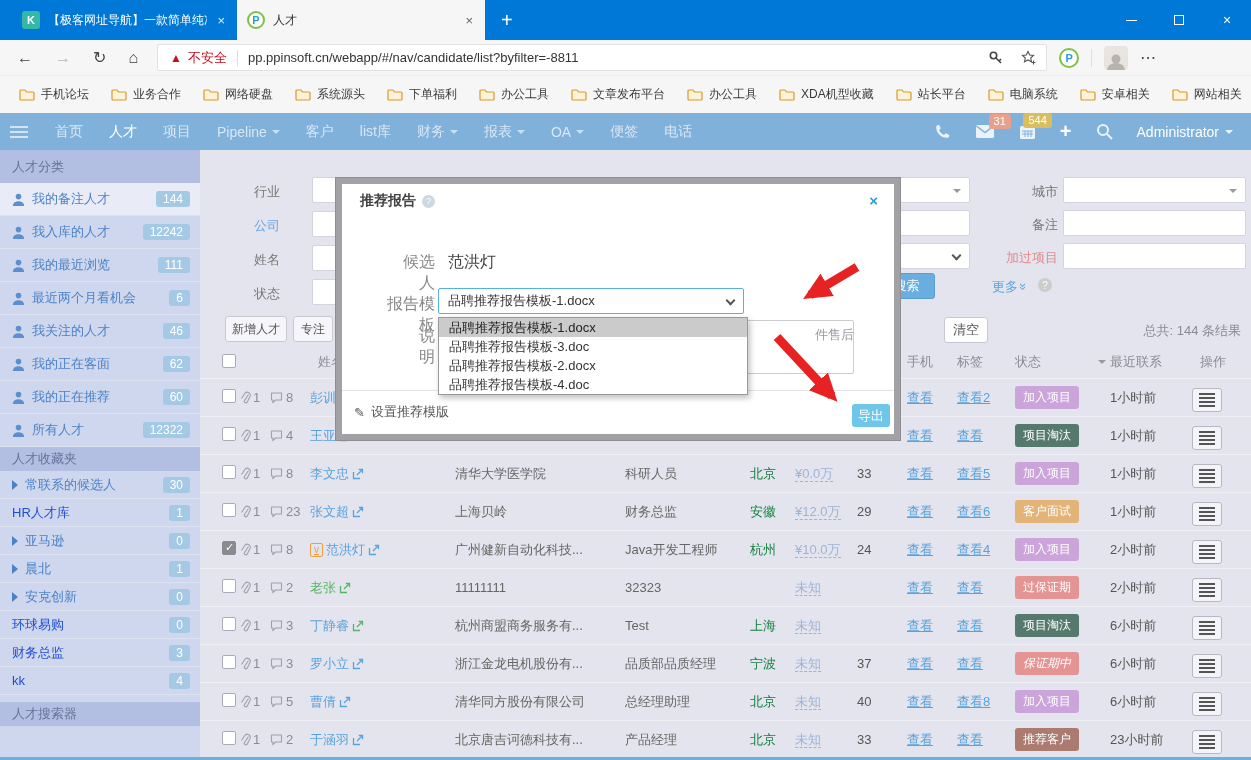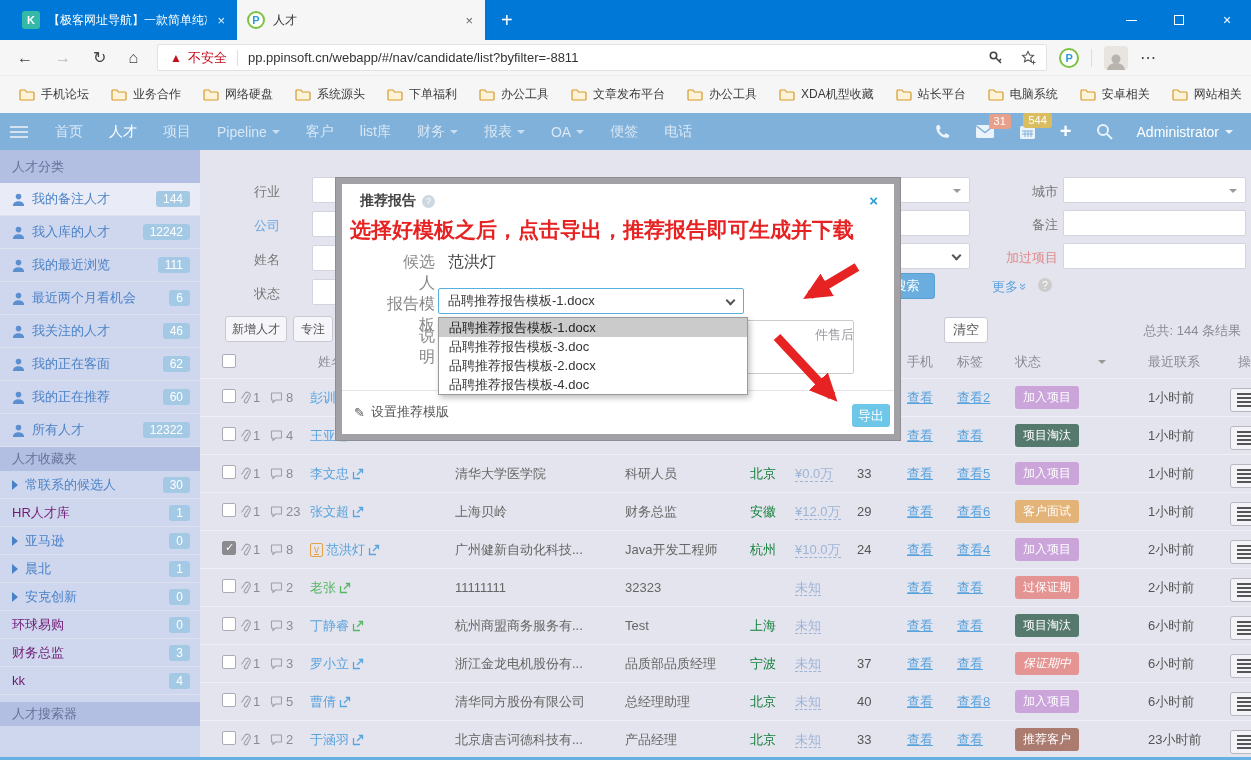--- a/index.html
+++ b/index.html
@@ -53,21 +53,21 @@
   .sidebar{position:absolute;left:0;top:150px;width:200px;bottom:0;background:#cfd7ee;overflow:hidden;}
   .shead{height:33px;background:#b2bfe2;color:#66719a;font-size:13px;display:flex;align-items:center;padding-left:12px;}
   .shead.h2{height:24px;}
   .sitem{display:flex;align-items:center;padding:0 10px 0 12px;border-bottom:1px solid #dde2f1;}
   .sec1 .sitem{height:33px;}
   .sec2 .sitem{height:28px;}
   .sitem.sel{background:#e9ecf6;}
   .tri{width:0;height:0;border-top:5px solid transparent;border-bottom:5px solid transparent;border-left:6px solid #4a82c8;margin-right:7px;flex:0 0 auto;}
   .person{margin-right:7px;flex:0 0 auto;}
   .slabel{flex:1;font-size:13px;color:#4a82c8;white-space:nowrap;overflow:hidden;}
-  .slabel.plain{color:#701a75;}
+  .slabel.plain{color:#1d4ed8;}
   .scount{background:#a4c9e5;color:#fff;font-size:12px;padding:1px 7px;border-radius:3px;}
   
   .content{position:absolute;left:200px;top:150px;right:0;bottom:0;background:#e4e4ee;font-size:13px;color:#555;}
   .f-label{position:absolute;color:#777;text-align:right;}
   .f-label.blue{color:#6aa6e0;}
   .f-label.pink{color:#e08b8b;}
   .f-in{position:absolute;height:26px;background:#fff;border:1px solid #d4d4de;border-radius:2px;}
   .selcaret{position:absolute;right:8px;top:11px;width:0;height:0;border-left:4px solid transparent;border-right:4px solid transparent;border-top:4px solid #999;}
   .chev{position:absolute;right:9px;top:8px;width:7px;height:7px;border-right:2px solid #555;border-bottom:2px solid #555;transform:rotate(45deg);}
   .btn{position:absolute;height:26px;border-radius:3px;font-size:13px;display:flex;align-items:center;justify-content:center;}
@@ -87,21 +87,21 @@
   .cm{width:40px;display:flex;align-items:center;gap:3px;color:#8b8b95;}
   .nm{width:145px;display:flex;align-items:center;gap:3px;}
   .co{width:170px;color:#666;}
   .ti{width:125px;color:#666;}
   .cy{width:45px;color:#15803d;}
   .sa{width:62px;}
   .ag{width:50px;color:#555;}
   .v1{width:50px;}
   .v2{width:58px;}
   .tg{width:95px;display:flex;align-items:center;}
-  .tm{width:82px;margin-left:38px;}
+  .tm{width:82px;}
   .ac{flex:1;}
   .cb{width:14px;height:14px;background:#fff;border:1px solid #aab;border-radius:2px;display:inline-block;position:relative;}
   .cb.checked{background:#8a8a8f;border-color:#8a8a8f;}
   .cb.checked::after{content:"✓";position:absolute;left:2px;top:-1px;color:#fff;font-size:11px;}
   .nlink{color:#59a3dd;text-decoration:none;}
   .nlink.green{color:#55b663;}
   .ext{flex:0 0 auto;}
   .vb{font-style:normal;font-size:10px;color:#e8a044;border:1px solid #e8a044;border-radius:2px;width:13px;height:14px;line-height:12px;text-align:center;text-decoration:underline;flex:0 0 auto;}
   .sa u{color:#9db4d6;text-decoration:none;border-bottom:1px dashed #9db4d6;}
   .tag{font-weight:normal;color:#fff;font-size:12px;padding:3px 8px;border-radius:3px;white-space:nowrap;}
@@ -992,21 +992,20 @@
 
     </div>
   </div>
 
   <div class="modal">
     <span class="m-title">
         <span>推荐报告</span>
         <span class="m-q">?</span>
       </span>
     <span class="m-close">×</span>
-    <div class="m-red">选择好模板之后，点击导出，推荐报告即可生成并下载</div>
     <span class="m-lab" style="left:48px;top:68px;width:45px;">候选人</span>
     <span class="m-val" style="left:106px;top:68px;">范洪灯</span>
     <span class="m-lab" style="left:38px;top:110px;width:55px;">报告模板</span>
     <div class="m-sel"><span>品聘推荐报告模板-1.docx</span><span class="chev"></span></div>
     <span class="m-lab" style="left:67px;top:142px;width:26px;">说明</span>
     <div class="m-ta"></div>
     <span class="m-frag">件售后</span>
     <div class="ddlist">
 
         <div class="ddopt sel">品聘推荐报告模板-1.docx</div>

